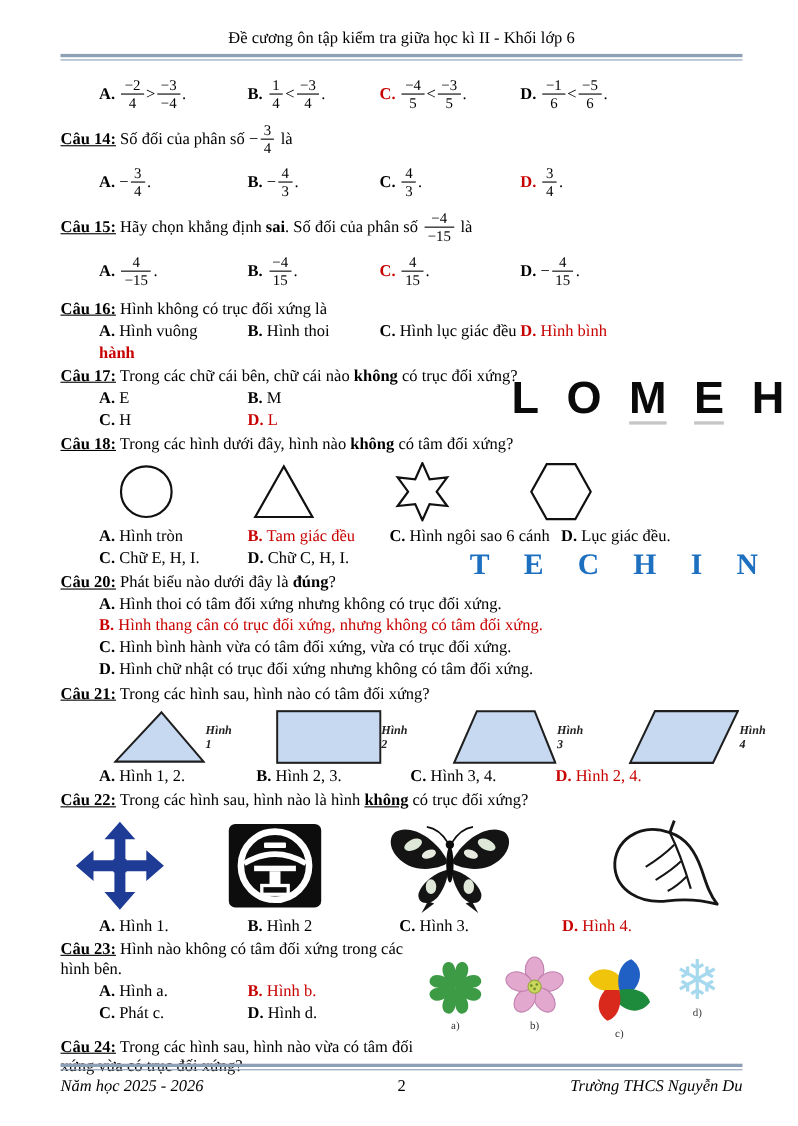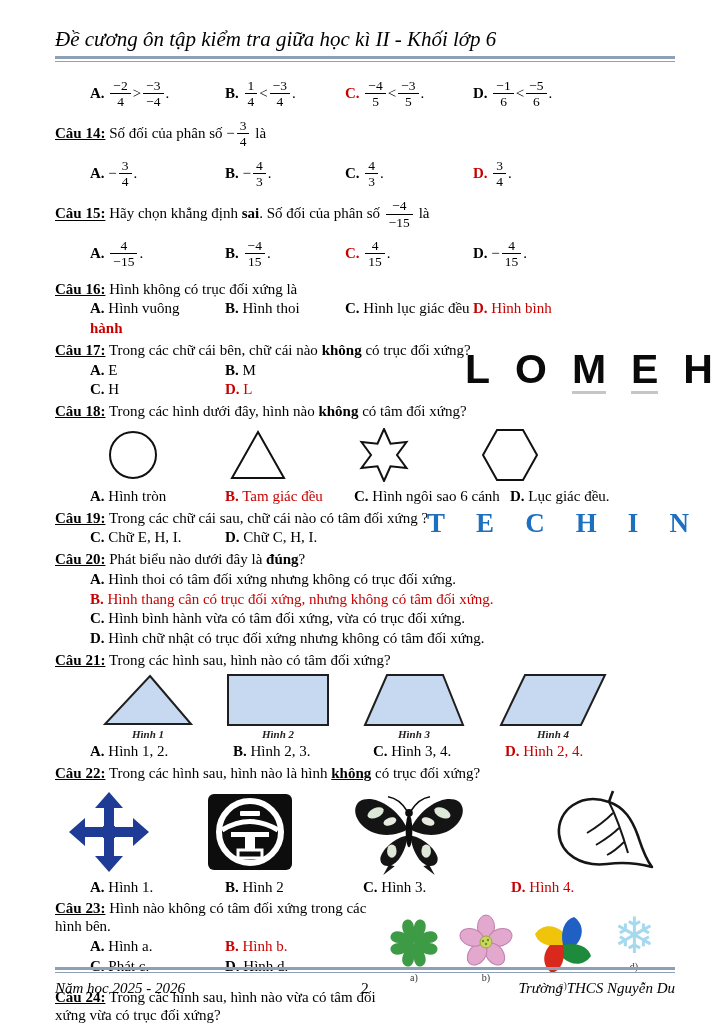--- a/index.html
+++ b/index.html
@@ -1,19 +1,19 @@
 <!DOCTYPE html>
 <html><head>
 <meta charset="utf-8">
 <style>
   html,body{margin:0;padding:0;background:#fff;}
   .page{position:relative;width:725px;height:1024px;box-sizing:border-box;
         padding:26px 50px 0 55px;background:#fff;overflow:hidden;
         font-family:"Liberation Serif","DejaVu Serif",serif;font-size:15px;color:#000;line-height:1.25;}
-  .hdr{font-style:italic;font-size:21px;margin-bottom:4px;}
+  .hdr{font-size:15px;margin-bottom:4px;text-align:center;}
   .hr2{height:2px;border-top:3px solid #8EA0B5;border-bottom:1px solid #8EA0B5;margin-bottom:10px;}
   .qlabel{font-weight:bold;text-decoration:underline;}
   .lt{font-weight:bold;}
   .red{color:#C80000;}
   .bold{font-weight:bold;}
   .bu{font-weight:bold;text-decoration:underline;}
   .qline{margin-top:3px;}
   .fr{display:inline-flex;flex-direction:column;vertical-align:middle;text-align:center;
       line-height:1.12;font-size:13.5px;margin:0 2px;position:relative;top:-1px;}
   .fr .n{border-bottom:1px solid #000;padding:0 3px;}
@@ -35,21 +35,21 @@
   .wrapline{padding-left:35px;font-weight:bold;}
   .rel17{position:relative;}
   .lomeh{position:absolute;top:8px;right:-38px;width:248px;display:flex;justify-content:space-between;
          font-family:"Liberation Sans","DejaVu Sans",sans-serif;font-weight:700;font-size:41px;
          line-height:1;color:#0a0a0a;}
   .lomeh .ul{border-bottom:3px solid #c6c6c6;padding-bottom:1px;}
   .techin{position:absolute;top:1px;right:-14px;width:262px;display:flex;justify-content:space-between;
           font-weight:700;font-size:27px;line-height:1;color:#1D6FC0;}
   .shapes18{display:flex;align-items:center;padding-left:52px;gap:70px;margin:7px 0 5px;}
   .figs21{display:flex;align-items:flex-end;padding-left:48px;gap:34px;margin-top:4px;}
-  .fig{display:flex;flex-direction:column;align-items:center;}
+  .fig{display:flex;flex-direction:row;align-items:center;}
   .figlabel{font-style:italic;font-size:11px;font-weight:600;margin-top:2px;color:#222;}
   .imgs22{display:flex;align-items:center;padding-left:10px;margin:5px 0 2px;}
   .rel23{position:relative;min-height:86px;margin-top:2px;}
   .q23text{width:338px;}
   .q23imgs{position:absolute;left:330px;top:12px;width:292px;display:flex;align-items:flex-start;}
   .imgcell{display:flex;flex-direction:column;align-items:center;}
   .imglabel{font-size:10px;color:#333;margin-top:1px;}
   .snow{font-family:"DejaVu Sans",sans-serif;font-size:50px;line-height:.95;color:#A6D9EE;}
   .q24text{width:348px;}
   .footer{position:absolute;left:55px;right:50px;bottom:26px;}
@@ -222,24 +222,20 @@
       </svg>
   </div>
   <div class="row row18">
     <div><b class="lt">A.</b> <span>Hình tròn</span></div>
     <div><b class="lt red">B.</b> <span class="red">Tam giác đều</span></div>
     <div><b class="lt">C.</b> <span>Hình ngôi sao 6 cánh</span></div>
     <div><b class="lt">D.</b> <span>Lục giác đều.</span></div>
   </div>
 
   <div class="rel17">
-    <div class="qline">
-      <b class="qlabel">Câu 19:</b>
-      <span>Trong các chữ cái sau, chữ cái nào có tâm đối xứng ?</span>
-    </div>
     <div class="row">
       <div><b class="lt">C.</b> <span>Chữ E, H, I.</span></div>
       <div><b class="lt">D.</b> <span>Chữ C, H, I.</span></div>
     </div>
     <div class="techin">
       <span>T</span>
       <span>E</span>
       <span>C</span>
       <span>H</span>
       <span>I</span>

